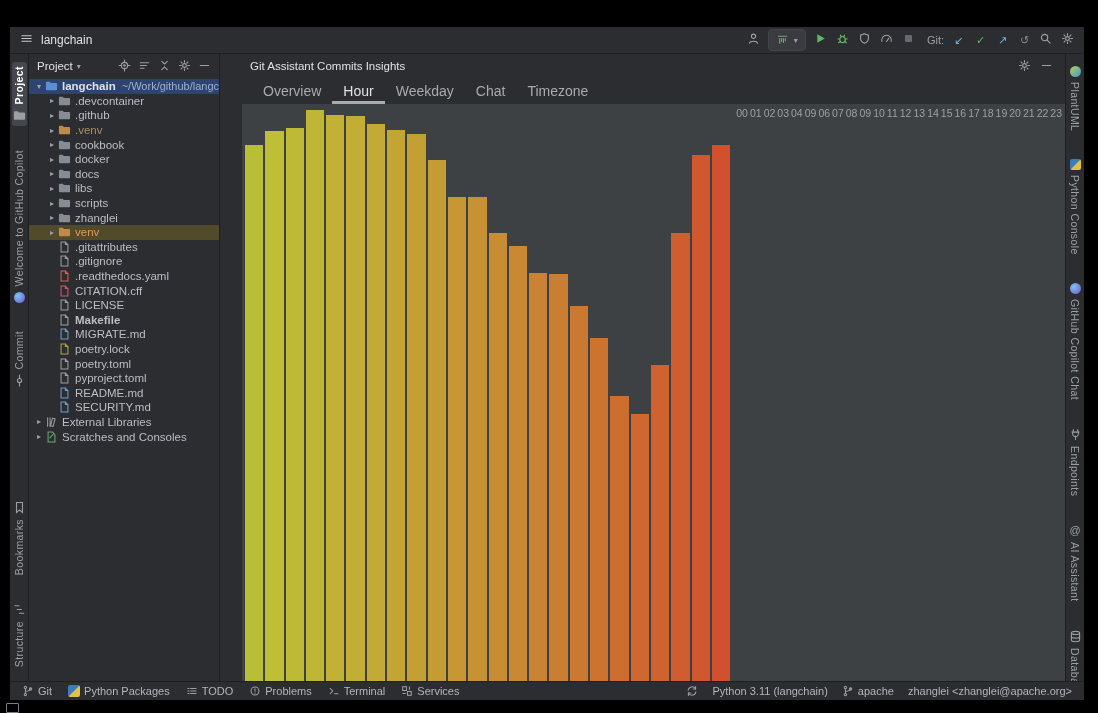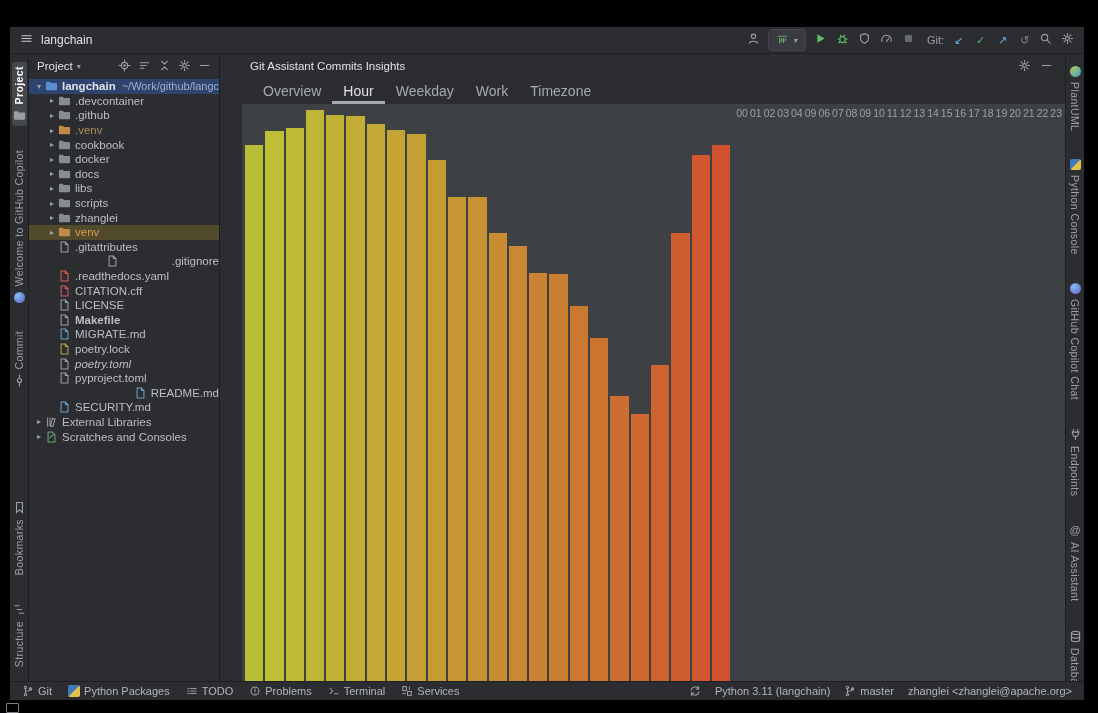--- a/index.html
+++ b/index.html
@@ -345,21 +345,21 @@
             <div class="trow" style="padding-left: 17px;">
               <span class="chev"></span>
               <span class="ico" style="color: rgb(157, 160, 163);">
                 <svg viewBox="0 0 12 14" fill="none" stroke="currentColor" stroke-width="1.2" stroke-linecap="round">
                   <path d="M2 1.2h5l3 3v8.6H2z"></path>
                   <path d="M7 1.2v3h3"></path>
                 </svg>
               </span>
               <span class="label">.gitattributes</span>
             </div>
-            <div class="trow" style="padding-left: 17px; justify-content: space-between;">
+            <div class="trow" style="padding-left: 17px;">
               <span class="chev"></span>
               <span class="ico" style="color: rgb(157, 160, 163);">
                 <svg viewBox="0 0 12 14" fill="none" stroke="currentColor" stroke-width="1.2" stroke-linecap="round">
                   <path d="M2 1.2h5l3 3v8.6H2z"></path>
                   <path d="M7 1.2v3h3"></path>
                 </svg>
               </span>
               <span class="label">.gitignore</span>
             </div>
             <div class="trow" style="padding-left: 17px;">
@@ -415,41 +415,41 @@
             <div class="trow" style="padding-left: 17px;">
               <span class="chev"></span>
               <span class="ico" style="color: rgb(184, 161, 78);">
                 <svg viewBox="0 0 12 14" fill="none" stroke="currentColor" stroke-width="1.2" stroke-linecap="round">
                   <path d="M2 1.2h5l3 3v8.6H2z"></path>
                   <path d="M7 1.2v3h3"></path>
                 </svg>
               </span>
               <span class="label">poetry.lock</span>
             </div>
-            <div class="trow" style="padding-left: 17px; font-style: italic;">
+            <div class="trow" style="padding-left: 17px;">
               <span class="chev"></span>
               <span class="ico" style="color: rgb(157, 160, 163);">
                 <svg viewBox="0 0 12 14" fill="none" stroke="currentColor" stroke-width="1.2" stroke-linecap="round">
                   <path d="M2 1.2h5l3 3v8.6H2z"></path>
                   <path d="M7 1.2v3h3"></path>
                 </svg>
               </span>
               <span class="label">poetry.toml</span>
             </div>
             <div class="trow" style="padding-left: 17px;">
               <span class="chev"></span>
               <span class="ico" style="color: rgb(157, 160, 163);">
                 <svg viewBox="0 0 12 14" fill="none" stroke="currentColor" stroke-width="1.2" stroke-linecap="round">
                   <path d="M2 1.2h5l3 3v8.6H2z"></path>
                   <path d="M7 1.2v3h3"></path>
                 </svg>
               </span>
               <span class="label">pyproject.toml</span>
             </div>
-            <div class="trow" style="padding-left: 17px; justify-content: flex-end;">
+            <div class="trow" style="padding-left: 17px;">
               <span class="chev"></span>
               <span class="ico" style="color: rgb(106, 161, 201);">
                 <svg viewBox="0 0 12 14" fill="none" stroke="currentColor" stroke-width="1.2" stroke-linecap="round">
                   <path d="M2 1.2h5l3 3v8.6H2z"></path>
                   <path d="M7 1.2v3h3"></path>
                 </svg>
               </span>
               <span class="label">README.md</span>
             </div>
             <div class="trow" style="padding-left: 17px;">
@@ -500,21 +500,21 @@
                   <svg viewBox="0 0 14 14" fill="none" stroke="currentColor" stroke-width="1.2" stroke-linecap="round">
                     <path d="M2.5 7h9"></path>
                   </svg>
                 </span></span>
             </span>
         </div>
         <div class="tabs" id="tabs">
             <div class="tab">Overview</div>
             <div class="tab active">Hour</div>
             <div class="tab">Weekday</div>
-            <div class="tab">Work</div>
+            <div class="tab">Chat</div>
             <div class="tab">Timezone</div>
           </div>
         <div class="chart">
           <div class="plot" id="plot">
               <div class="bar" style="height: 93.2%; background: rgb(185, 190, 55);"></div>
               <div class="bar" style="height: 95.6%; background: rgb(191, 190, 55);"></div>
               <div class="bar" style="height: 96.2%; background: rgb(191, 186, 54);"></div>
               <div class="bar" style="height: 99.3%; background: rgb(192, 182, 54);"></div>
               <div class="bar" style="height: 98.4%; background: rgb(193, 178, 54);"></div>
               <div class="bar" style="height: 98.2%; background: rgb(194, 174, 53);"></div>
@@ -674,21 +674,21 @@
           </div>
           <div class="sb-item">
             <span class="ico" style="color: rgb(157, 160, 163);">
               <svg viewBox="0 0 14 14" fill="none" stroke="currentColor" stroke-width="1.2" stroke-linecap="round">
                 <circle cx="4" cy="2.8" r="1.4"></circle>
                 <circle cx="4" cy="11.2" r="1.4"></circle>
                 <circle cx="10" cy="4.6" r="1.4"></circle>
                 <path d="M4 4.2v5.6M4 7.4c3.4 0 6-1 6-4.2" fill="none"></path>
               </svg>
             </span>
-            <span>master</span>
+            <span>apache</span>
           </div>
           <div class="sb-item">
             <span>zhanglei &lt;zhanglei@apache.org&gt;</span>
           </div>
         </div>
     </div>
 
   </div>
   <div class="dock-icon"></div>
 </div>

